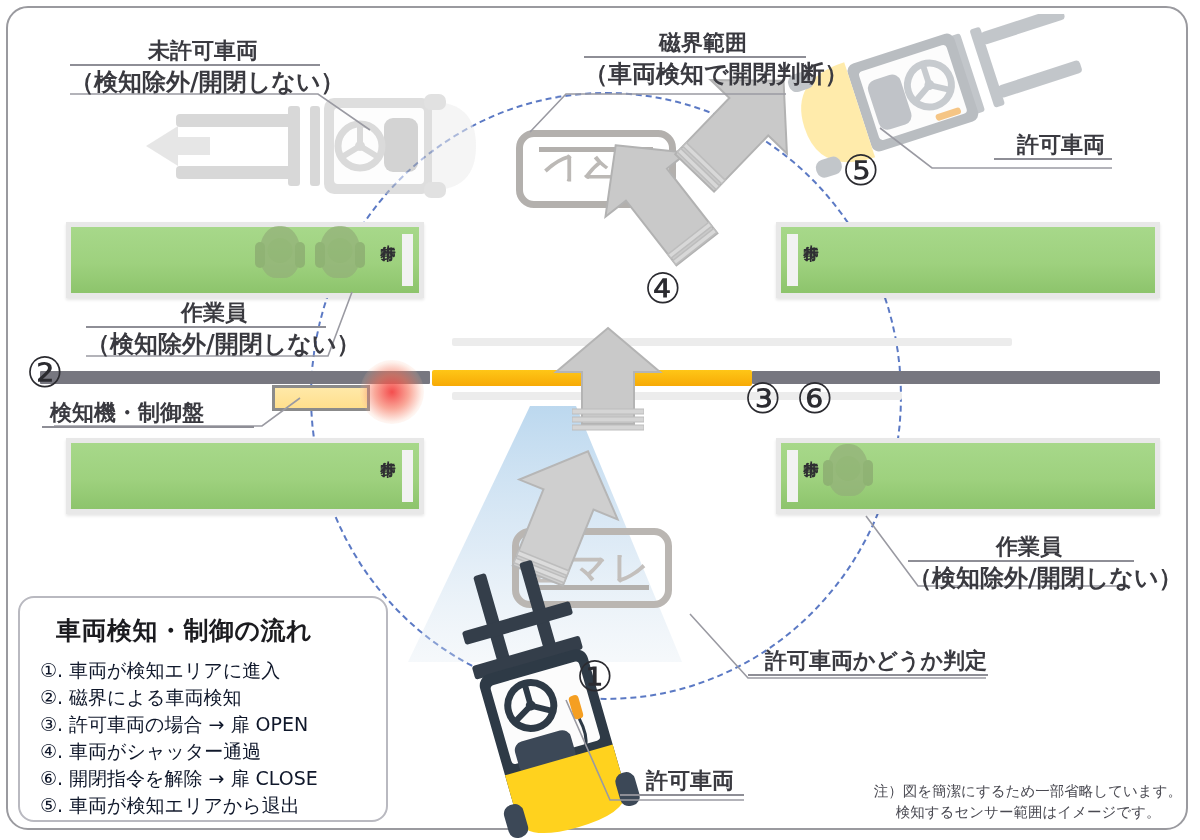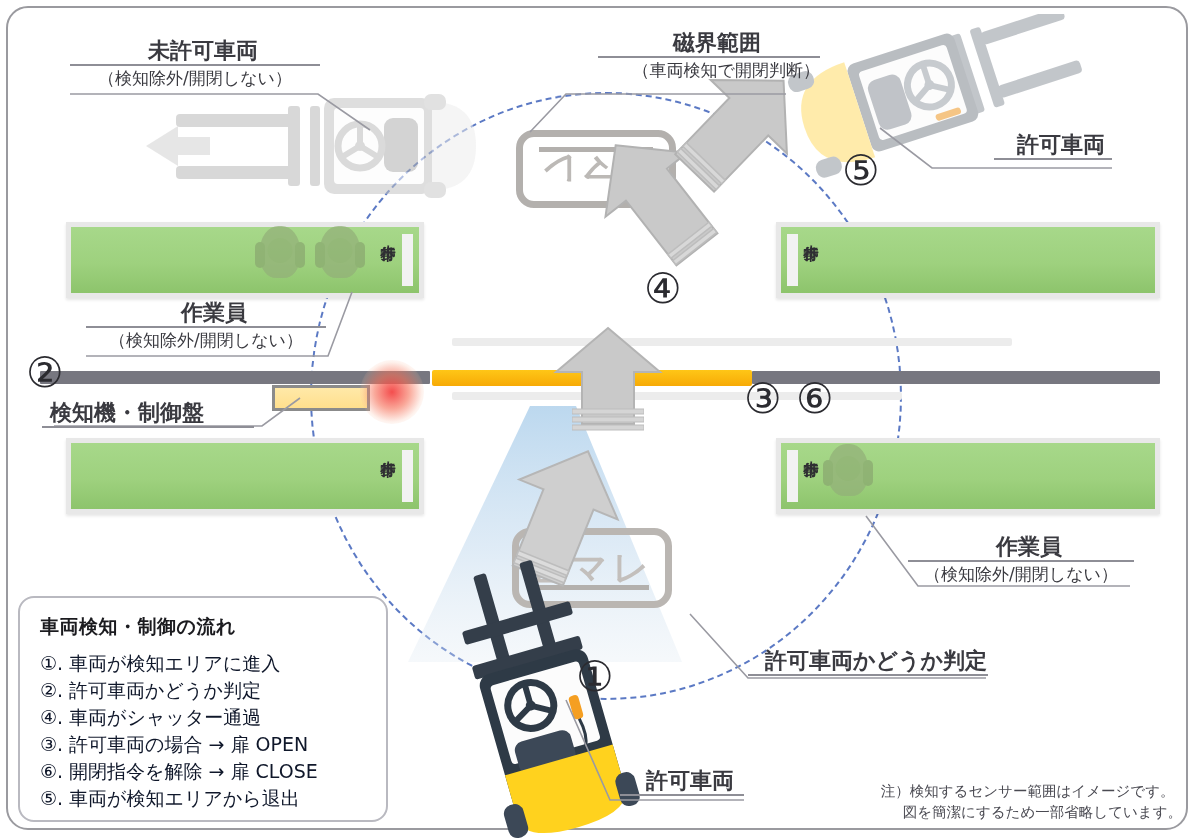--- a/index.html
+++ b/index.html
@@ -138,21 +138,21 @@
   }
   .sign.flipped{transform:rotate(180deg);}
 
   
   .callout{position:absolute;}
   .callout .ttl{
     font-size:22px;font-weight:700;color:#3a3a40;
     white-space:nowrap;line-height:1.15;margin-left:8px;
   }
   .callout .sub{
-    font-size:17px;font-weight:400;color:#3a3a40;
+    font-size:24px;font-weight:700;color:#3a3a40;
     white-space:nowrap;line-height:1.2;
   }
   .callout .rule{
     height:2px;background:#8e8e96;margin:1px 0 2px 0;
   }
   .leader{position:absolute;pointer-events:none;}
 
   
   .stepno{
     position:absolute;
@@ -165,22 +165,22 @@
   #legend{
     position:absolute;left:18px;top:596px;
     width:370px;height:226px;
     border:2px solid #b9b9c0;
     border-radius:16px;
     background:rgba(255,255,255,.94);
     box-sizing:border-box;
     padding:16px 18px 10px 20px;
   }
   #legend h2{
-    margin:0 0 10px 0;
-    font-size:19px;font-weight:700;color:#1b1b1f;
+    margin:0 0 10px 16px;
+    font-size:25px;font-weight:700;color:#1b1b1f;
     letter-spacing:.5px;
   }
   #legend ol{margin:0;padding:0;list-style:none;}
   #legend li{
     font-size:19px;color:#0f172a;
     line-height:1.42;white-space:nowrap;
   }
 
   
   #note{
@@ -413,21 +413,21 @@
       <path d="M744 800 L610 800 L566 700"></path>
     </g>
   </svg>
 
   <div class="callout" style="left:70px;top:38px;">
     <div class="ttl" style="text-align:center;width:250px;">未許可車両</div>
     <div class="rule" style="width:250px;"></div>
     <div class="sub" style="text-align:center;width:250px;">（検知除外/開閉しない）</div>
   </div>
 
-  <div class="callout" style="left:598px;top:30px;">
+  <div class="callout" style="left:584px;top:30px;">
     <div class="ttl" style="text-align:center;width:222px;">磁界範囲</div>
     <div class="rule" style="width:222px;"></div>
     <div class="sub" style="text-align:right;width:222px;">（車両検知で開閉判断）</div>
   </div>
 
   <div class="callout" style="left:994px;top:132px;">
     <div class="ttl" style="text-align:center;width:118px;">許可車両</div>
     <div class="rule" style="width:118px;"></div>
   </div>
 
@@ -462,26 +462,26 @@
   <div class="stepno" style="left:644px;top:268px;">④</div>
   <div class="stepno" style="left:842px;top:150px;">⑤</div>
   <div class="stepno" style="left:744px;top:378px;">③</div>
   <div class="stepno" style="left:796px;top:378px;">⑥</div>
   <div class="stepno" style="left:576px;top:656px;">①</div>
 
   <div id="legend">
     <h2>車両検知・制御の流れ</h2>
     <ol>
       <li>①. 車両が検知エリアに進入</li>
-      <li>②. 許可車両かどうか判定</li>
+      <li>②. 磁界による車両検知</li>
+      <li>③. 許可車両の場合 → 扉 OPEN</li>
       <li>④. 車両がシャッター通過</li>
-      <li>③. 許可車両の場合 → 扉 OPEN</li>
       <li>⑥. 開閉指令を解除 → 扉 CLOSE</li>
       <li>⑤. 車両が検知エリアから退出</li>
     </ol>
   </div>
 
   <div id="note">
-    <div>注）検知するセンサー範囲はイメージです。</div>
-    <div style="padding-left:22px;">図を簡潔にするため一部省略しています。</div>
+    <div>注）図を簡潔にするため一部省略しています。</div>
+    <div style="padding-left:22px;">検知するセンサー範囲はイメージです。</div>
   </div>
 
 </div>
 
 </body></html>

